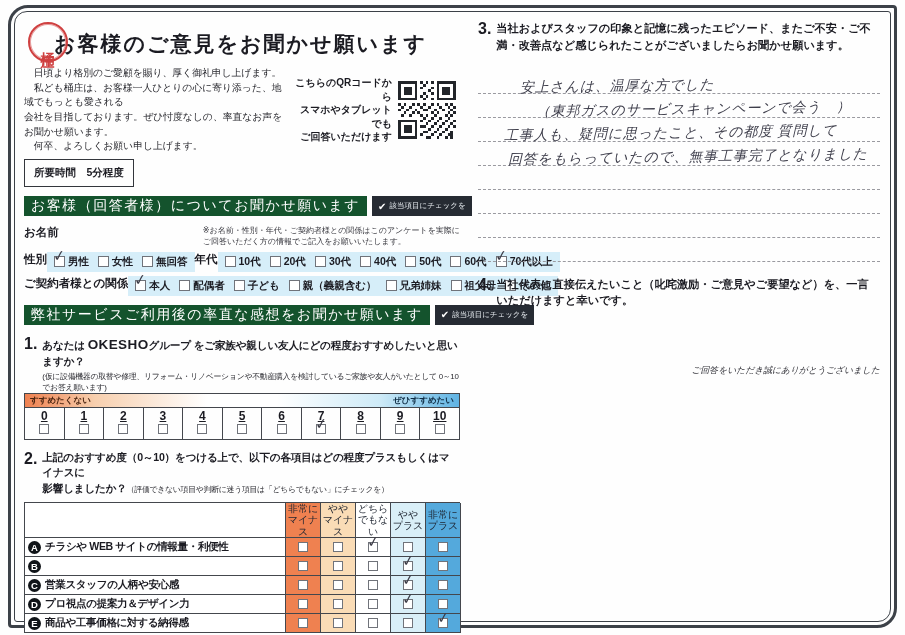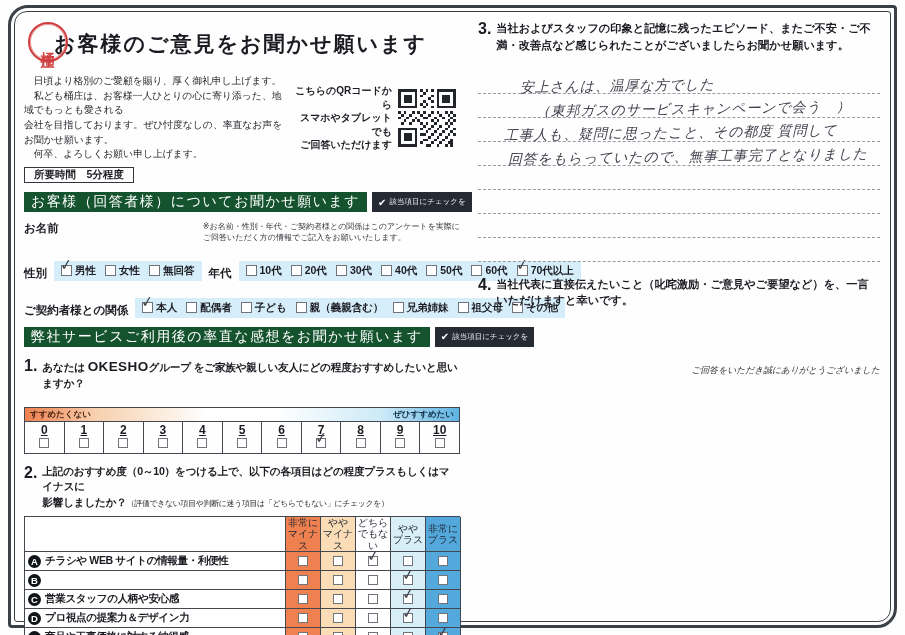--- a/index.html
+++ b/index.html
@@ -12,55 +12,55 @@
   .col-left  { position:absolute; left:24px; top:16px; width:436px; }
   .col-right { position:absolute; left:478px; top:20px; width:402px; }
 
   
   .head { position:relative; height:50px; }
   .seal { position:absolute; left:4px; top:6px; width:40px; height:40px; border:2px solid #cf4040; border-radius:50%;
           color:#cf4040; display:flex; align-items:center; justify-content:center; box-shadow:inset 0 0 0 1px #e8a0a0; }
   .seal span { writing-mode:vertical-rl; font-size:14px; font-weight:bold; line-height:1; letter-spacing:1px; }
   .title { font-size:21px; font-weight:bold; letter-spacing:2px; text-align:left; padding:14px 0 0 30px; white-space:nowrap; }
 
-  .intro-row { display:flex; margin-top:8px; }
+  .intro-row { display:flex; }
   .intro { width:262px; font-size:9.8px; line-height:1.5; white-space:pre-line; color:#26262c; }
   .qr-block { display:flex; align-items:center; gap:6px; margin-left:6px; }
   .qr-note { width:100px; font-size:10px; font-weight:bold; text-align:right; line-height:1.35; white-space:pre-line; }
   .qr { width:58px; height:58px; }
-  .time-box { display:inline-block; border:1.5px solid #33363c; font-size:10.5px; font-weight:bold; padding:0 9px; margin-top:5px; }
+  .time-box { display:inline-block; border:1.5px solid #33363c; font-size:10.5px; font-weight:bold; padding:6px 9px; margin-top:5px; }
 
   
   .bar { display:flex; gap:5px; margin-top:9px; align-items:stretch; }
   .bar-title { flex:1; background:#14532d; color:#fff; font-size:14px; font-weight:normal; letter-spacing:1.5px; padding:1px 7px; white-space:nowrap; }
   .bar-badge { background:#262b33; color:#e9eef2; font-size:7.5px; display:flex; align-items:center; gap:3px; padding:0 6px; white-space:nowrap; }
   .badge-ic { font-size:10px; color:#fff; }
 
   
   .name-row { display:flex; justify-content:space-between; margin-top:9px; align-items:flex-start;gap:28px; }
   .fld { font-size:11.5px; font-weight:bold; white-space:nowrap; }
   .small-note { font-size:8px; color:#33333a; line-height:1.4; white-space:pre-line; }
-  .opt-row { display:flex; align-items:flex-end; gap:7px; margin-top:17px; }
+  .opt-row { display:flex; align-items:flex-start; gap:0; margin-top:4px; }
   .opt-group { background:#d6eef9; display:inline-flex; align-items:center; gap:9px; padding:3px 7px; }
   .opt { display:inline-flex; align-items:center; gap:3px; font-size:10.5px; font-weight:bold; white-space:nowrap; }
 
   .cb { position:relative; display:inline-block; width:10px; height:10px; border:1px solid #70737a; background:#fff; vertical-align:middle; }
   .opt .cb { width:11px; height:11px; }
   .tick { position:absolute; left:-2px; top:-9px; font-size:15px; line-height:1; font-weight:bold; color:#3e3e49;
           transform:rotate(-8deg); font-style:italic; pointer-events:none; }
 
   
   .q-head { display:flex; gap:5px; margin-top:10px; }
   .q-num { font-size:16px; font-weight:bold; line-height:1.1; }
   .q-line { font-size:10.6px; font-weight:bold; line-height:1.45; letter-spacing:-0.2px; }
   .brand { font-size:13.5px; font-weight:bold; letter-spacing:0.4px; }
   .q-note { font-size:7.9px; letter-spacing:-0.3px; color:#2a2a30; margin-top:2px; }
 
   
-  .scale { border:1px solid #44474d; margin-top:16px; }
+  .scale { border:1px solid #44474d; margin-top:0; }
   .scale-head { height:14px; display:flex; justify-content:space-between; align-items:center; padding:0 5px;
     border-bottom:1px solid #44474d; font-size:8.5px; font-weight:bold;
     background:linear-gradient(90deg,#ef8150 0%,#f7cfae 16%,#ffffff 42%,#ffffff 58%,#cdeaf7 82%,#5fb3e3 100%); }
   .s-left { color:#4a2410; } .s-right { color:#0e2c44; }
   .scale-cells { display:flex; }
   .scale-cell { flex:1; border-left:1px solid #44474d; display:flex; flex-direction:column; align-items:center; padding:1px 0 5px; }
   .scale-cell:first-child { border-left:none; }
   .scale-cell .num { font-size:12px; font-weight:bold; text-decoration:underline; line-height:1.2; }
 
   
@@ -350,20 +350,21 @@
       <span class="bar-badge">
         <span class="badge-ic">✔</span>
         <span>該当項目にチェックを</span>
       </span>
     </div>
 
     <div class="q-head">
       <span class="q-num">1.</span>
       <div>
         <div class="q-line"><span>あなたは </span><span class="brand">OKESHO</span><span>グループ</span><span> をご家族や親しい友人にどの程度おすすめしたいと思いますか？</span></div>
+        <div class="q-note">(仮に設備機器の取替や修理、リフォーム・リノベーションや不動産購入を検討しているご家族や友人がいたとして 0～10 でお答え願います)</div>
       </div>
     </div>
 
     <div class="scale">
       <div class="scale-head">
         <span class="s-left">すすめたくない</span>
         <span class="s-right">ぜひすすめたい</span>
       </div>
       <div class="scale-cells">
         <div class="scale-cell">

